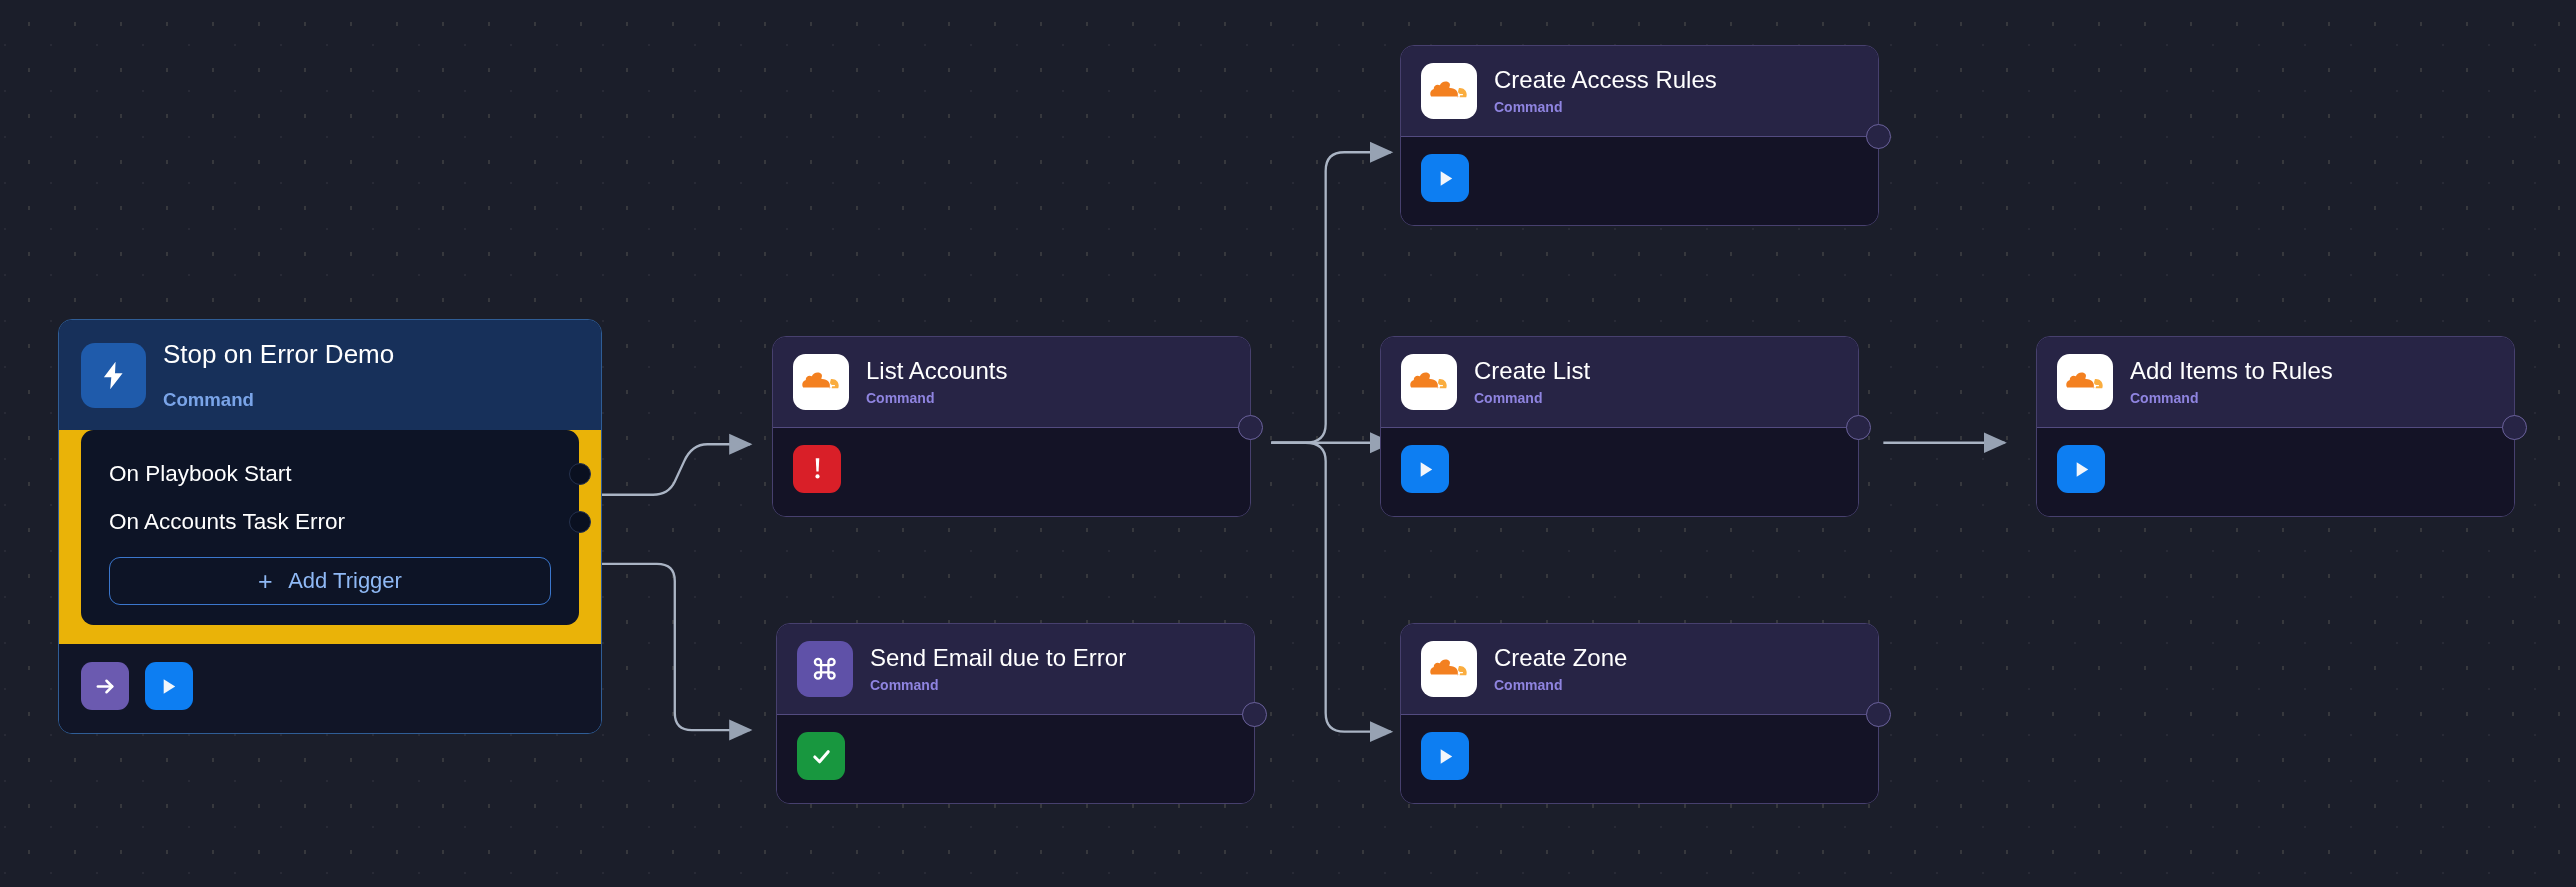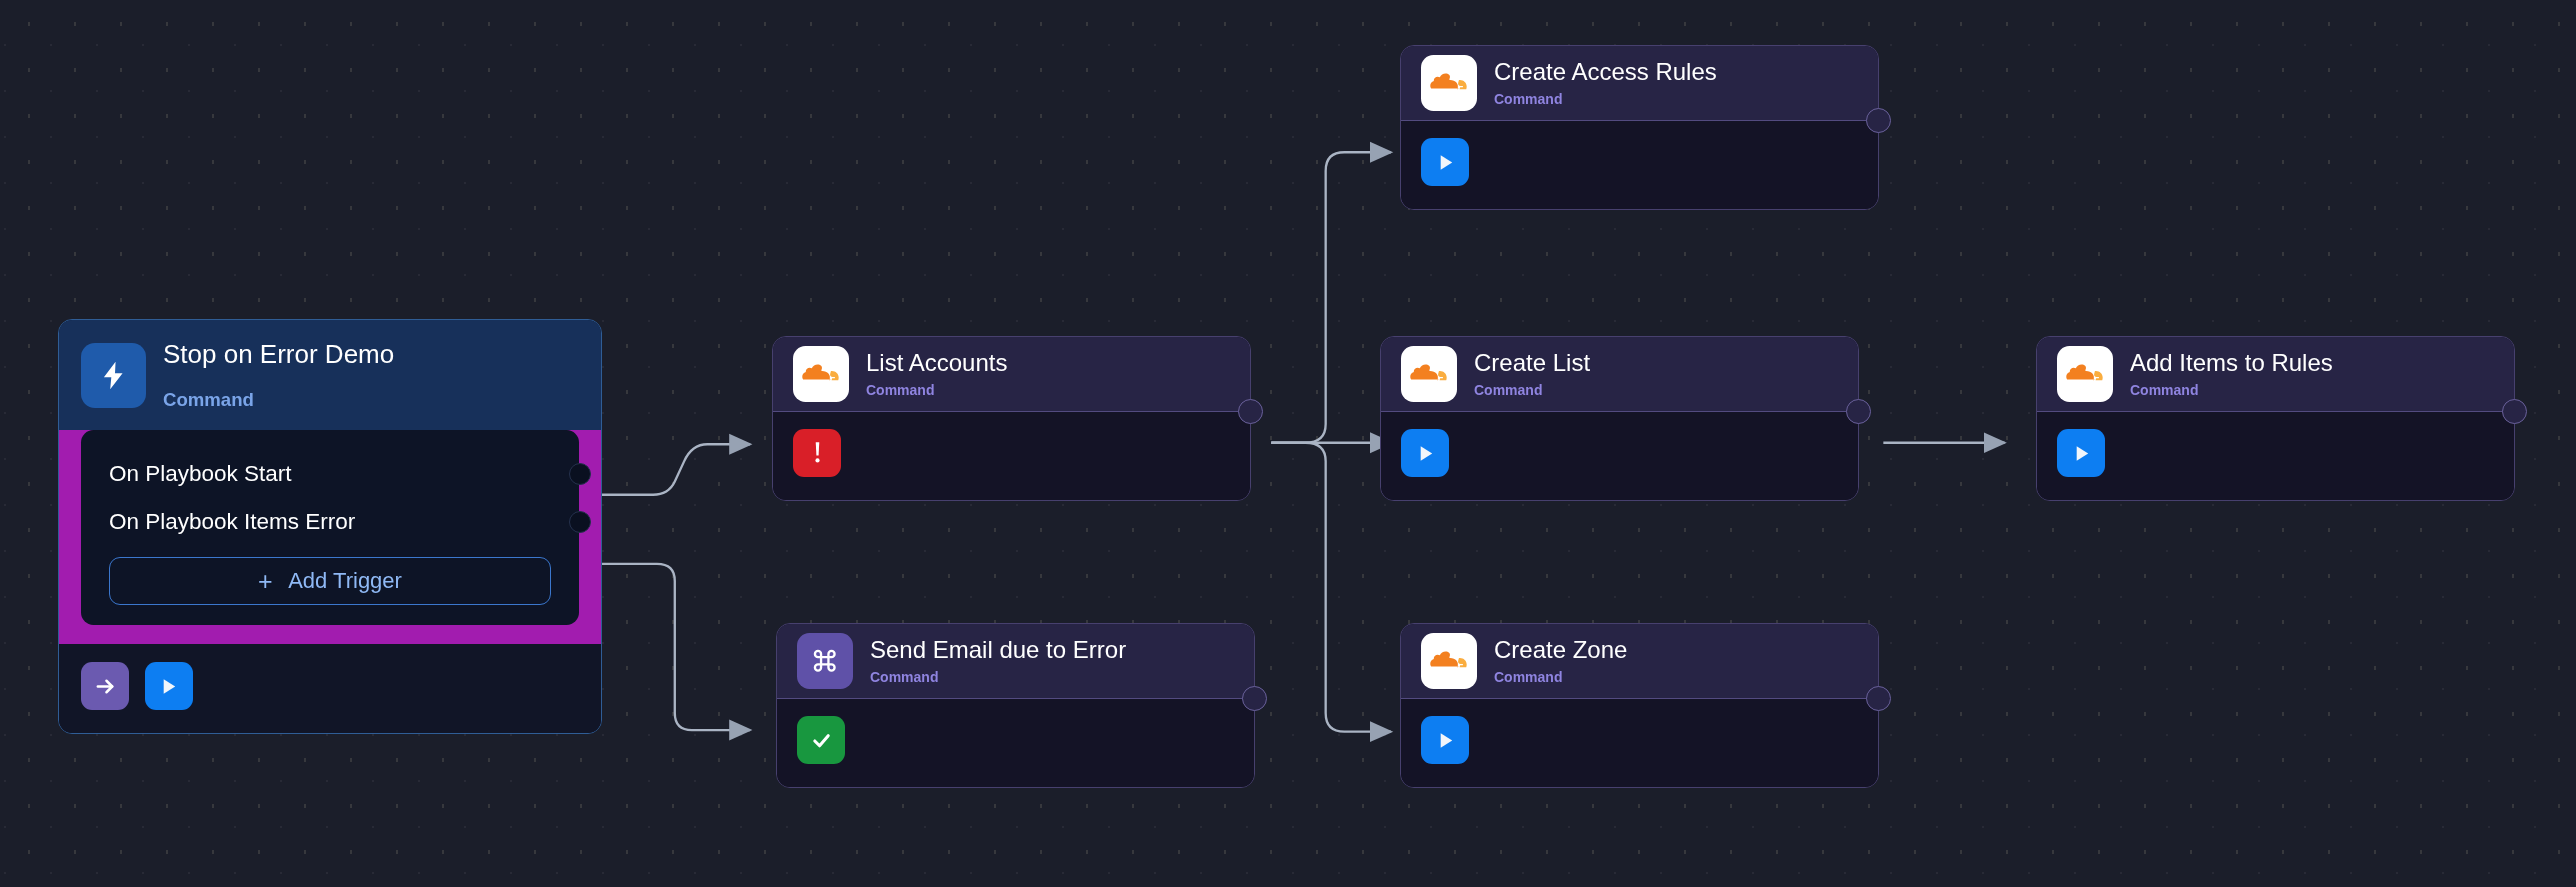--- a/index.html
+++ b/index.html
@@ -81,21 +81,21 @@
     font-weight: 400;
     line-height: 1.1;
   }
   .trigger-sub {
     color: #7aa4e8;
     font-size: 18.6px;
     font-weight: 700;
     line-height: 1.1;
   }
   .trigger-body {
-    background: #a21caf;
+    background: #eab308;
     padding: 0 22px 18.6px 22px;
   }
   .trigger-inner {
     background: #0d1426;
     border-radius: 12.4px;
     padding: 20px 0 20px 0;
   }
   .trigger-row {
     position: relative;
     color: #ffffff;
@@ -157,21 +157,21 @@
     width: 479px;
     border-radius: 14px;
     border: 0.8px solid #47406e;
     background: #141326;
     box-sizing: border-box;
     overflow: visible;
   }
   .cmd-head {
     background: #272445;
     border-radius: 13.2px 13.2px 0 0;
-    padding: 9px 20px;
+    padding: 17px 20px;
     display: flex;
     align-items: center;
     gap: 17px;
     border-bottom: 0.8px solid #534b80;
     position: relative;
   }
   .cmd-tile {
     width: 56px;
     height: 56px;
     border-radius: 12.4px;
@@ -273,21 +273,21 @@
       </div>
     </div>
 
     <div class="trigger-body">
       <div class="trigger-inner">
         <div class="trigger-row">
           <span>On Playbook Start</span>
           <span class="trigger-port"></span>
         </div>
         <div class="trigger-row">
-          <span>On Playbook Items Error</span>
+          <span>On Accounts Task Error</span>
           <span class="trigger-port"></span>
         </div>
         <div class="add-trigger-btn">
           <span class="add-trigger-plus">+</span>
           <span>Add Trigger</span>
         </div>
       </div>
     </div>
 
     <div class="trigger-foot">

